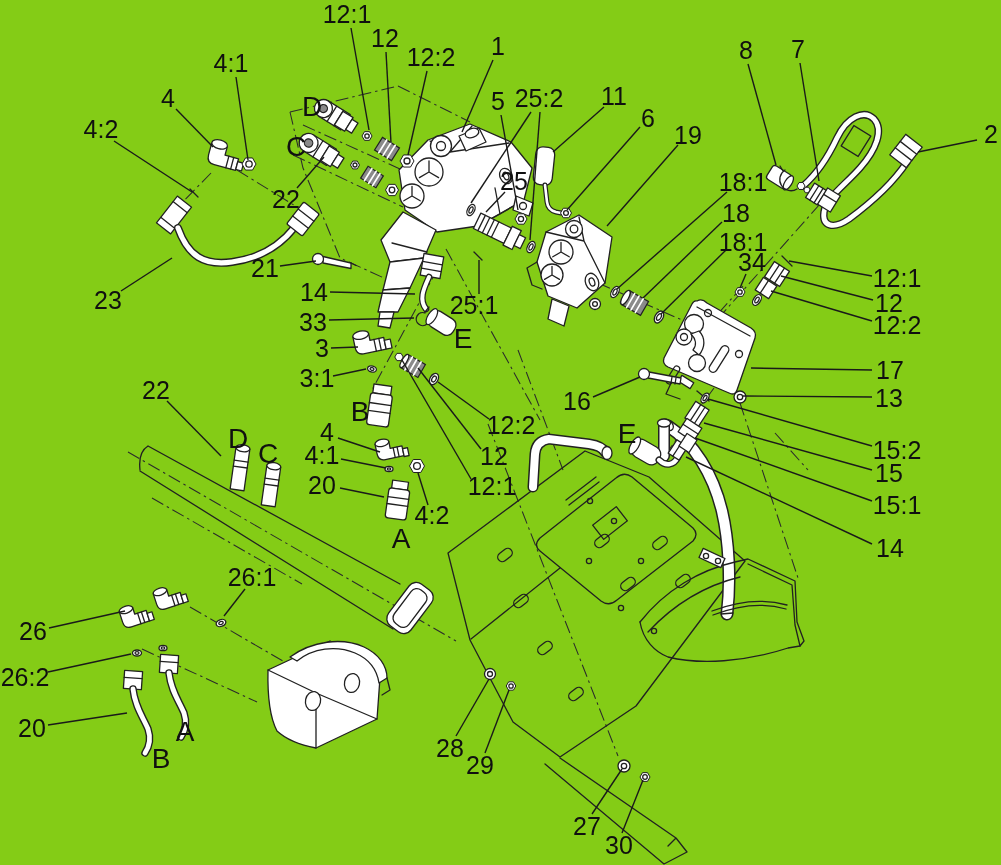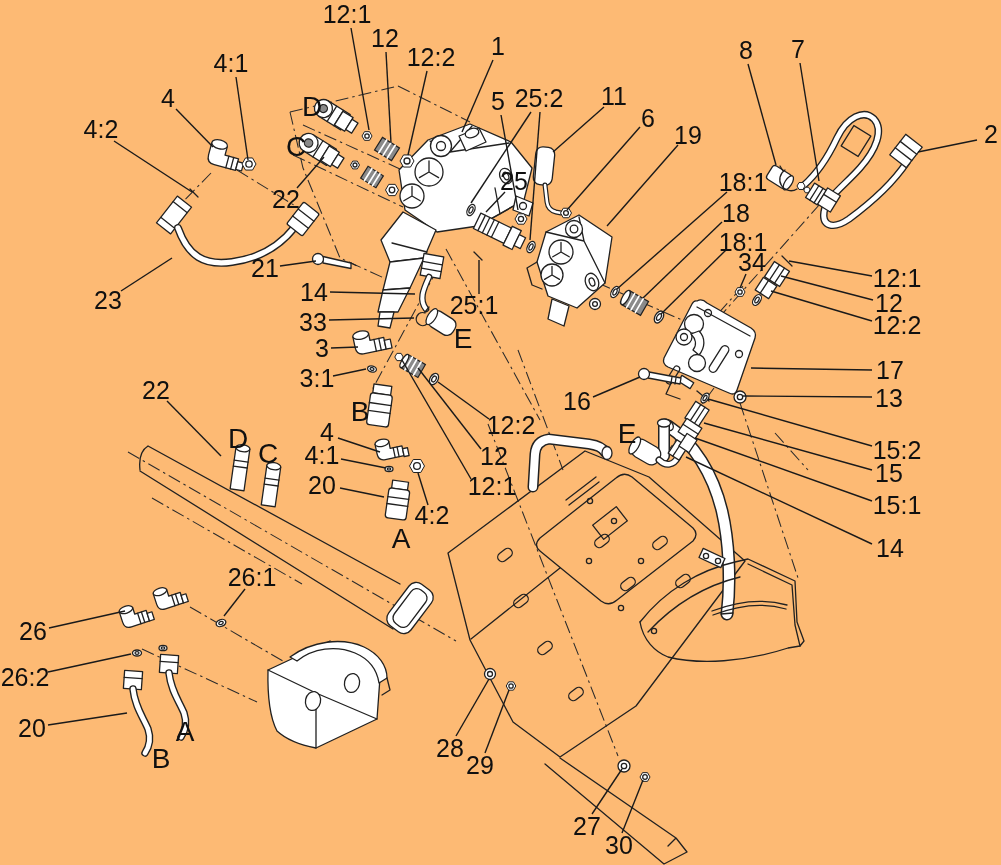--- a/index.html
+++ b/index.html
@@ -1,16 +1,16 @@
 <!DOCTYPE html>
 <html><head>
 <meta charset="utf-8">
 <style>
   html,body{margin:0;padding:0;background:#e8e8e8;}
-  .stage{position:relative;width:1001px;height:865px;background:#fdba74;margin:0 auto;overflow:hidden;
+  .stage{position:relative;width:1001px;height:865px;background:#84cc16;margin:0 auto;overflow:hidden;
          font-family:"Liberation Sans",sans-serif;}
   svg{position:absolute;inset:0;}
   .ln{fill:none;stroke:#212121;stroke-width:1.3;stroke-linecap:round;stroke-linejoin:round;}
   .fw{fill:#ffffff;stroke:#212121;stroke-width:1.3;stroke-linejoin:round;}
   .fg{fill:#8a8a8a;stroke:#212121;stroke-width:1.2;}
   .wl{stroke:#ffffff;stroke-width:1.7;fill:none;stroke-linecap:round;}
   .dd{fill:none;stroke:#2b2b2b;stroke-width:1.05;stroke-dasharray:13 4 2.5 4;}
   .hO{fill:none;stroke:#212121;stroke-linecap:round;}
   .hI{fill:none;stroke:#ffffff;stroke-linecap:round;}
   .leader{stroke:#1a1a1a;stroke-width:1.4;}

